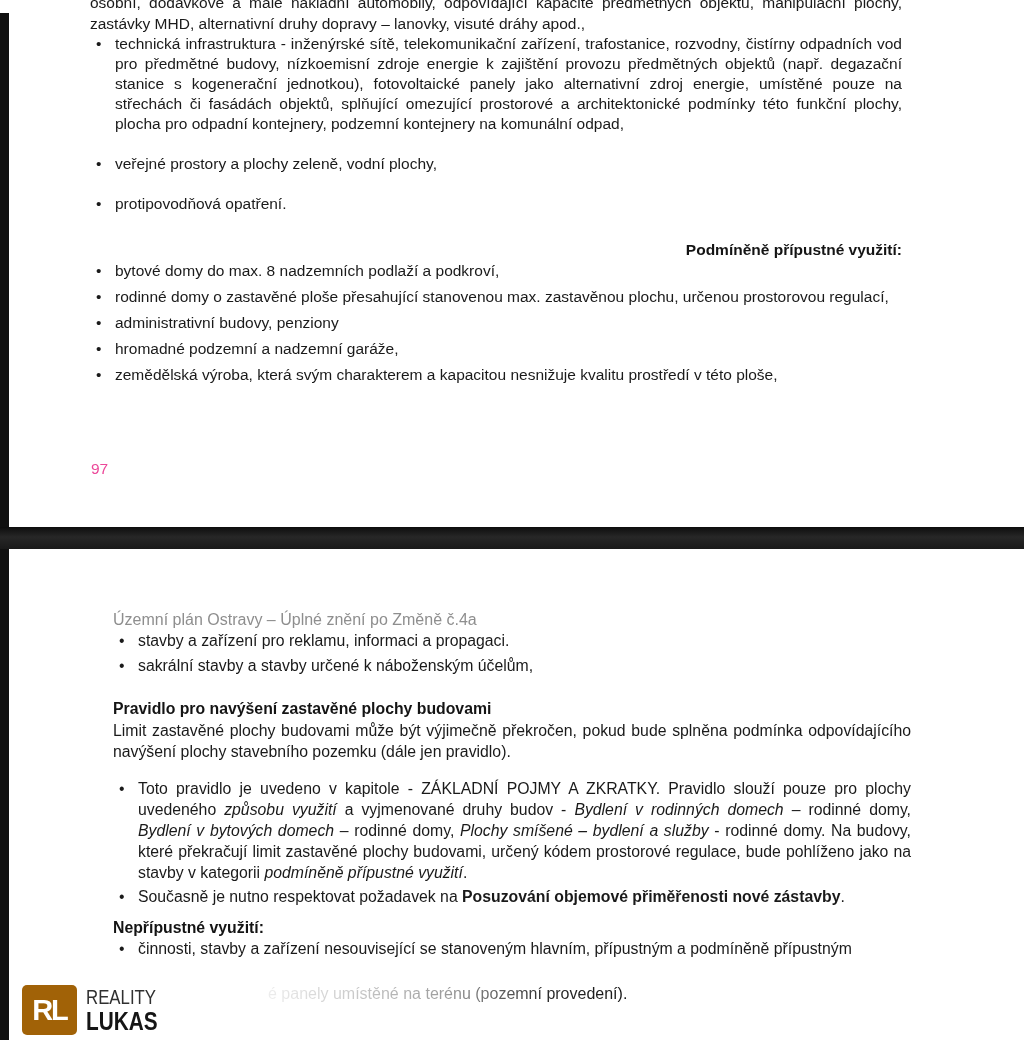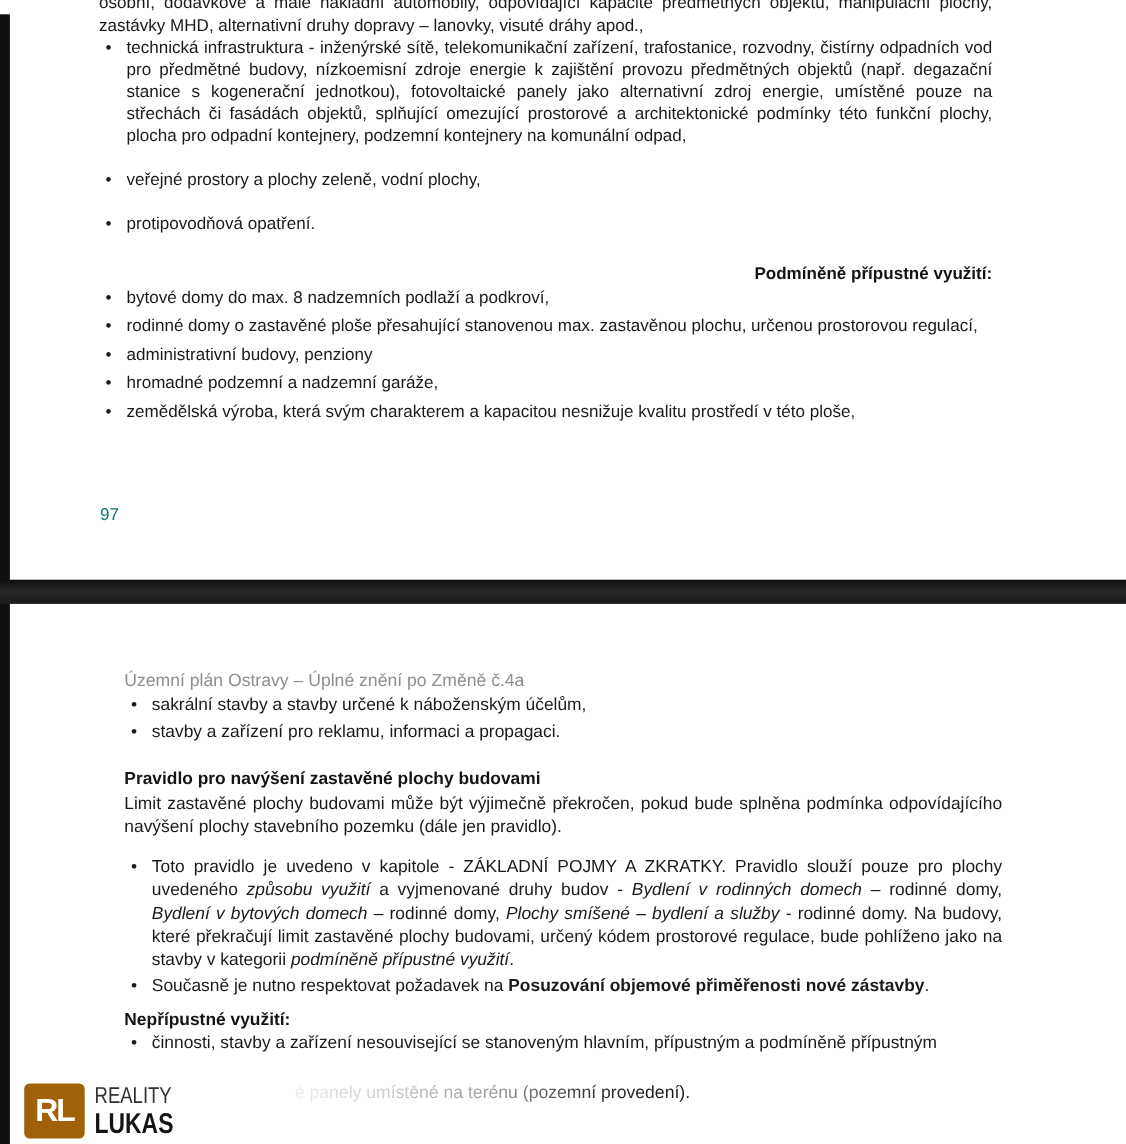--- a/index.html
+++ b/index.html
@@ -22,21 +22,21 @@
   ul.blist { list-style:none; margin:0; padding:0; }
   ul.blist li { position:relative; padding-left:25px; }
   ul.blist li::before { content:"•"; position:absolute; left:6px; top:0; }
   .just { text-align:justify; }
   .ul-a { margin-top:9px; }
   .ul-a li + li { margin-top:20px; }
   .h3-1 { margin:26px 0 0 0; font-size:15.5px; font-weight:bold; color:#141414;text-align:right; }
   .ul-b { margin-top:7px; }
   .ul-b li { line-height:21px; }
   .ul-b li + li { margin-top:5px; }
-  .pagenum { position:absolute; left:1px; top:459px; font-size:15.5px; color:#0f766e; }
+  .pagenum { position:absolute; left:1px; top:459px; font-size:15.5px; color:#ec4899; }
 
   
   .page2 { position:absolute; left:113px; top:600px; width:798px; font-size:15.8px; line-height:21px; }
   .hdr { margin:9px 0 0 0; font-size:16px; color:#8e8e8e; }
   .ul-c { margin-top:17px; }
   .ul-c li { padding-left:30px; }
   .ul-c li::before { left:8px; }
   .ul-c li + li { margin-top:4px; }
   .h3-2 { margin:22px 0 0 0; font-size:15.8px; font-weight:bold; color:#141414; }
   .p-intro { margin:1px 0 16px 0; text-align:justify; }
@@ -92,22 +92,22 @@
 
     <div class="pagenum">97</div>
   </section>
 
   <div class="separator"></div>
 
   <section class="page2">
     <div class="hdr">Územní plán Ostravy – Úplné znění po Změně č.4a</div>
 
     <ul class="blist ul-c">
+      <li>stavby a zařízení pro reklamu, informaci a propagaci.</li>
       <li>sakrální stavby a stavby určené k náboženským účelům,</li>
-      <li>stavby a zařízení pro reklamu, informaci a propagaci.</li>
     </ul>
 
     <h3 class="h3-2">Pravidlo pro navýšení zastavěné plochy budovami</h3>
     <p class="p-intro">Limit zastavěné plochy budovami může být výjimečně překročen, pokud bude splněna podmínka odpovídajícího navýšení plochy stavebního pozemku (dále jen pravidlo).</p>
 
     <ul class="blist ul-inner">
       <li class="just"><span>Toto pravidlo je uvedeno v kapitole - ZÁKLADNÍ POJMY A ZKRATKY. Pravidlo slouží pouze pro plochy uvedeného </span><span class="i">způsobu využití</span><span> a vyjmenované druhy budov - </span><span class="i">Bydlení v rodinných domech</span><span> – rodinné domy, </span><span class="i">Bydlení v bytových domech</span><span> – rodinné domy, </span><span class="i">Plochy smíšené – bydlení a služby</span><span> - rodinné domy. Na budovy, které překračují limit zastavěné plochy budovami, určený kódem prostorové regulace, bude pohlíženo jako na stavby v kategorii </span><span class="i">podmíněně přípustné využití</span><span>.</span></li>
       <li class="just"><span>Současně je nutno respektovat požadavek na </span><span class="b">Posuzování objemové přiměřenosti nové zástavby</span><span>.</span></li>
     </ul>
 

